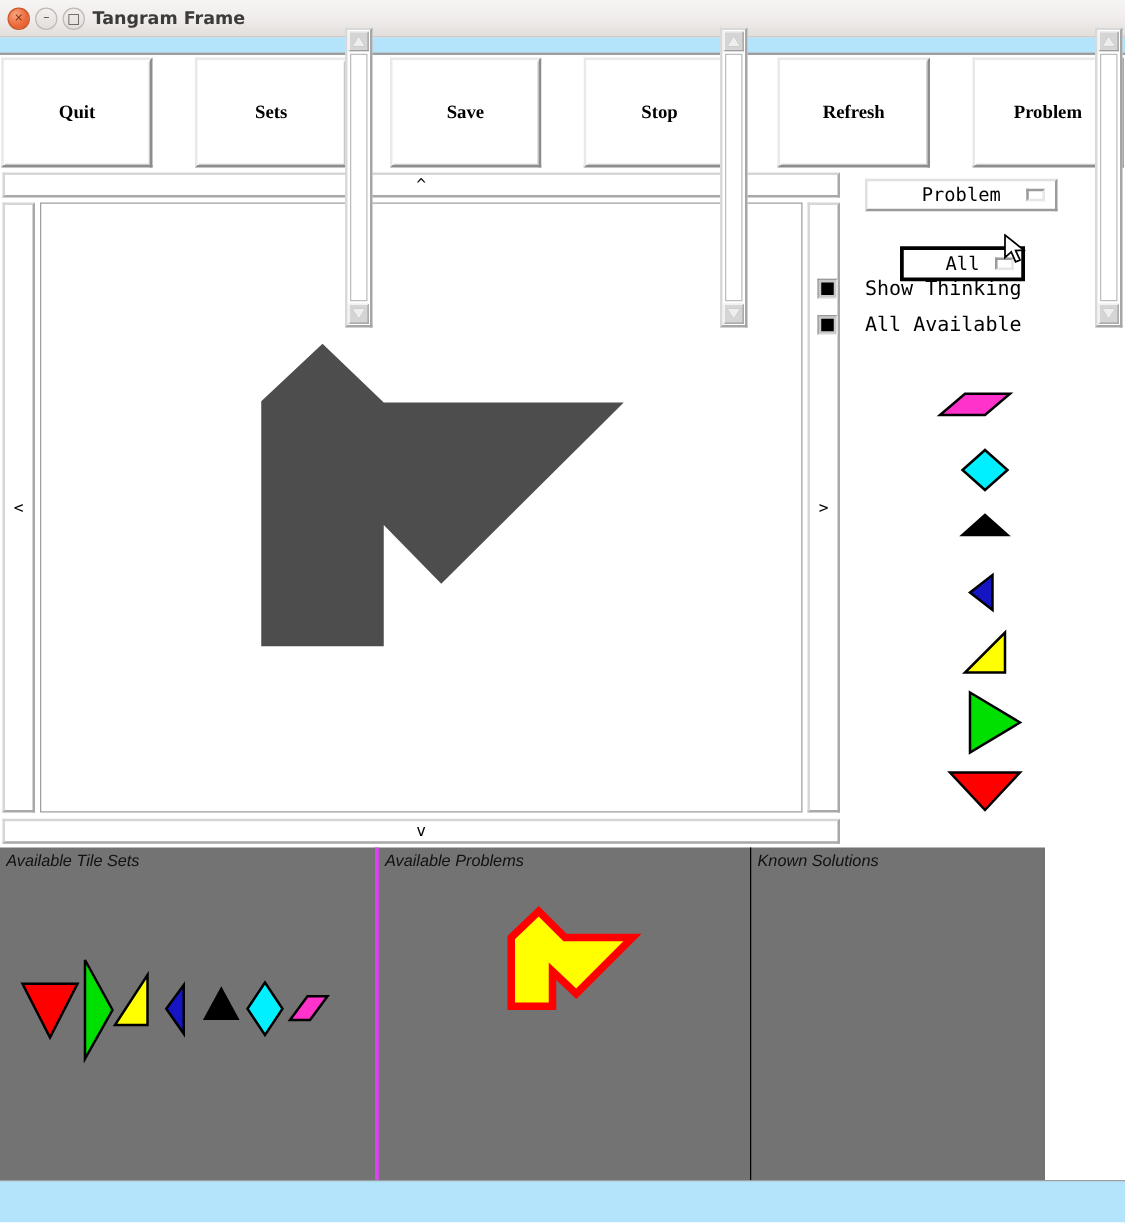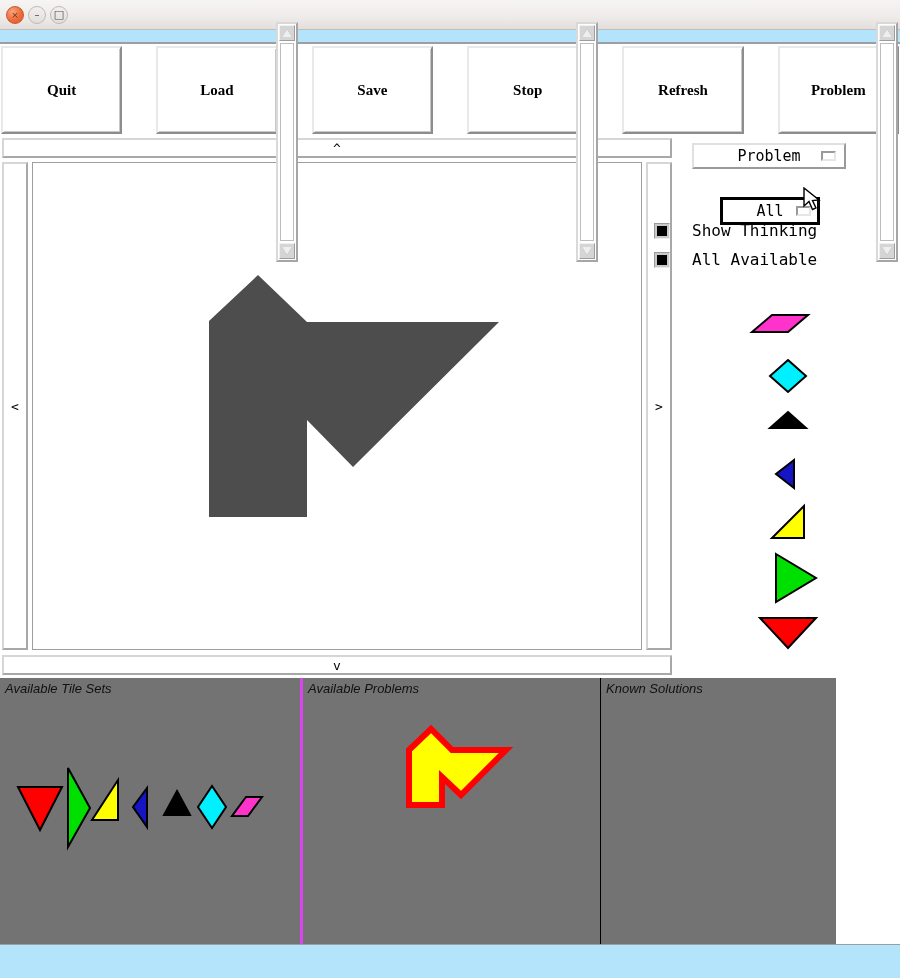--- a/index.html
+++ b/index.html
@@ -131,28 +131,29 @@
   <div class="titlebar">
     <div class="winbtn wb-close">
       <span class="g">×</span>
     </div>
     <div class="winbtn wb-min">
       <span class="g">–</span>
     </div>
     <div class="winbtn wb-max">
       <span class="g">□</span>
     </div>
+    <div class="title-text">Tangram Frame</div>
   </div>
 
   <div class="bluebar-top"></div>
   <div class="grayline"></div>
 
   <div class="toolbar">
     <div class="tbtn">Quit</div>
-    <div class="tbtn">Load</div>
+    <div class="tbtn">Sets</div>
     <div class="tbtn">Save</div>
     <div class="tbtn">Stop</div>
     <div class="tbtn">Refresh</div>
     <div class="tbtn">Problem</div>
   </div>
 
   <div class="sb sb-top">^</div>
   <div class="sb sb-bottom">v</div>
   <div class="sb sb-left">&lt;</div>
   <div class="sb sb-right">&gt;</div>

